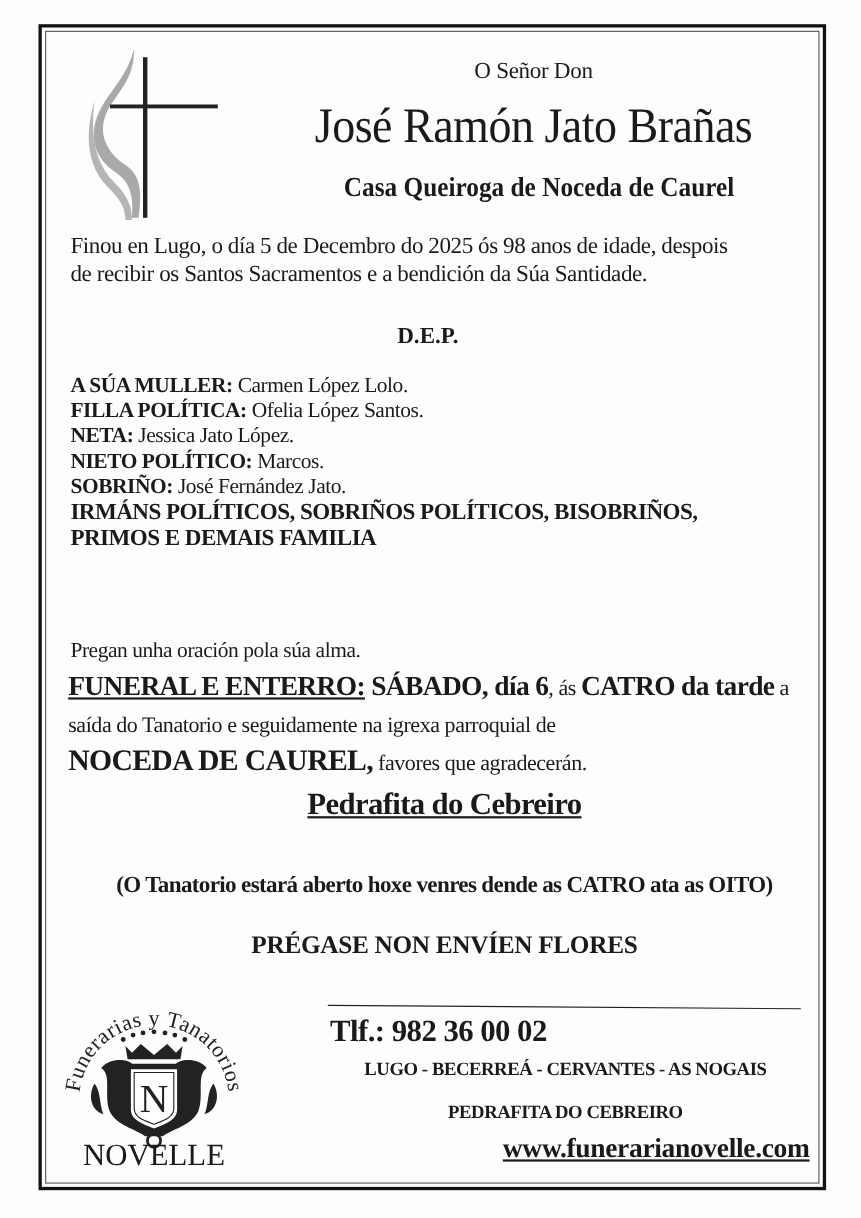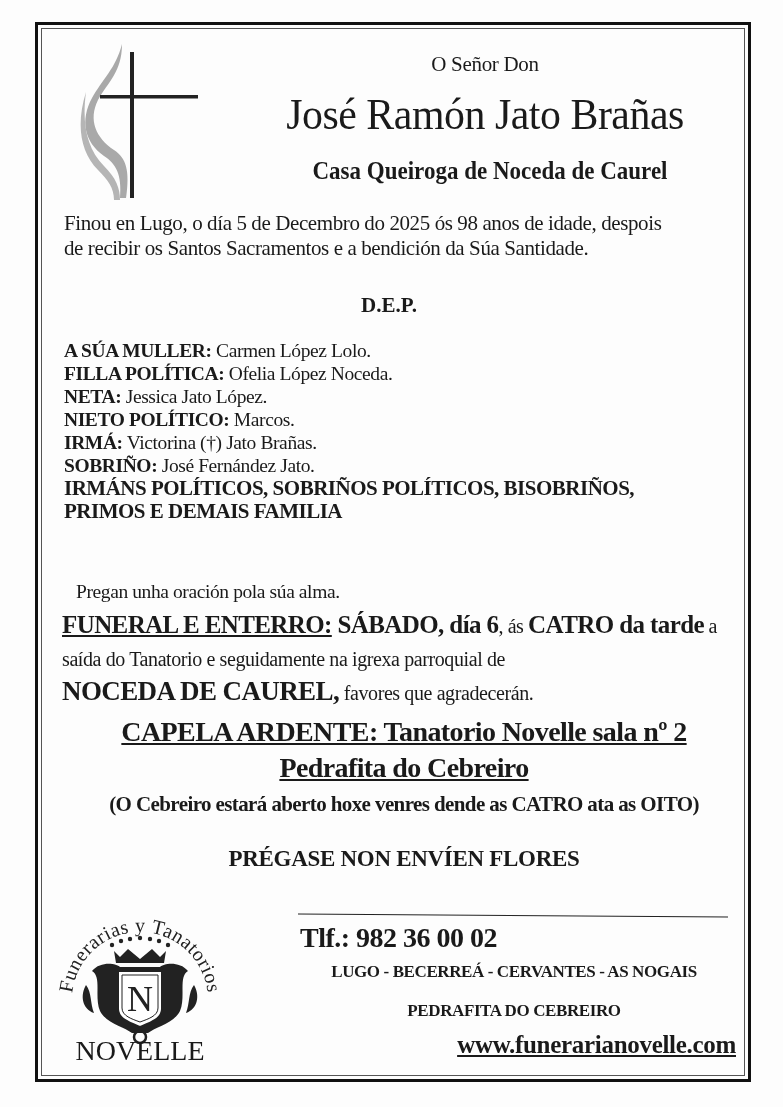--- a/index.html
+++ b/index.html
@@ -19,21 +19,21 @@
   .cross-logo { position: absolute; left: 78px; top: 42px; width: 125px; height: 158px; }
   .pre-title { left: 230px; width: 510px; top: 52px; font-size: 21px; text-align: center; letter-spacing: -0.3px; }
   .name-title { left: 220px; width: 530px; top: 88px; font-size: 45px; text-align: center; transform: scaleX(0.93); transform-origin: center; letter-spacing: -0.5px; white-space: nowrap; }
   .house { left: 240px; width: 500px; top: 157px; font-size: 25px; font-weight: bold; text-align: center; transform: scaleX(0.92); white-space: nowrap; }
   .intro { left: 64px; width: 680px; top: 211px; font-size: 21px; line-height: 25px; letter-spacing: -0.4px; }
   .dep { left: 64px; width: 650px; top: 293px; font-size: 21px; font-weight: bold; text-align: center; }
   .family { left: 64px; width: 680px; top: 339px; font-size: 19.5px; line-height: 23px; letter-spacing: -0.4px; }
   .family .row { white-space: nowrap; }
   .family .k { font-weight: bold; }
   .family .wide { font-weight: bold; font-size: 21px; letter-spacing: -0.5px; }
-  .pray { left: 64px; top: 581px; font-size: 19.5px; letter-spacing: -0.4px; margin-left: 12px; }
+  .pray { left: 64px; top: 581px; font-size: 19.5px; letter-spacing: -0.4px; }
   .funeral { left: 62px; width: 690px; top: 609px; font-size: 25px; line-height: 32px; letter-spacing: -0.6px; }
   .funeral .u { text-decoration: underline; font-weight: bold; }
   .funeral b { font-weight: bold; }
   .funeral .sm { font-size: 20px; letter-spacing: -0.4px; }
   .funeral .big { font-size: 27px; font-weight: bold; }
   .capela { left: 64px; width: 680px; top: 714px; font-size: 28px; line-height: 36px; font-weight: bold; text-align: center; text-decoration: underline; letter-spacing: -0.6px; }
   .hours { left: 54px; width: 700px; top: 792px; font-size: 21px; font-weight: bold; text-align: center; letter-spacing: -0.6px; white-space: nowrap; }
   .noflowers { left: 64px; width: 680px; top: 846px; font-size: 23px; font-weight: bold; text-align: center; letter-spacing: -0.3px; }
   .divider { left: 298px; width: 430px; top: 915px; border-top: 1.5px solid #222; transform: rotate(0.4deg); }
   .phone { left: 300px; width: 428px; top: 922px; font-size: 28px; font-weight: bold; text-align: left; letter-spacing: -0.5px; }
@@ -62,41 +62,39 @@
 
 <div class="abs intro">
   <div>Finou en Lugo, o día 5 de Decembro do 2025 ós 98 anos de idade, despois</div>
   <div>de recibir os Santos Sacramentos e a bendición da Súa Santidade.</div>
 </div>
 
 <div class="abs dep">D.E.P.</div>
 
 <div class="abs family">
   <div class="row"><span class="k">A SÚA MULLER:</span><span> Carmen López Lolo.</span></div>
-  <div class="row"><span class="k">FILLA POLÍTICA:</span><span> Ofelia López Noceda.</span></div>
+  <div class="row"><span class="k">FILLA POLÍTICA:</span><span> Ofelia López Santos.</span></div>
   <div class="row"><span class="k">NETA:</span><span> Jessica Jato López.</span></div>
   <div class="row"><span class="k">NIETO POLÍTICO:</span><span> Marcos.</span></div>
-  <div class="row"><span class="k">IRMÁ:</span><span> Victorina (†) Jato Brañas.</span></div>
   <div class="row"><span class="k">SOBRIÑO:</span><span> José Fernández Jato.</span></div>
   <div class="row wide">IRMÁNS POLÍTICOS, SOBRIÑOS POLÍTICOS, BISOBRIÑOS,</div>
   <div class="row wide">PRIMOS E DEMAIS FAMILIA</div>
 </div>
 
 <div class="abs pray">Pregan unha oración pola súa alma.</div>
 
 <div class="abs funeral">
   <span class="u">FUNERAL E ENTERRO:</span><b> SÁBADO, día 6</b><span class="sm">, ás </span><b>CATRO da tarde</b><span class="sm"> a saída do Tanatorio e seguidamente na igrexa parroquial de</span><br><span class="big">NOCEDA DE CAUREL,</span><span class="sm"> favores que agradecerán.</span>
 </div>
 
 <div class="abs capela">
-  <div>CAPELA ARDENTE: Tanatorio Novelle sala nº 2</div>
   <div>Pedrafita do Cebreiro</div>
 </div>
 
-<div class="abs hours">(O Cebreiro estará aberto hoxe venres dende as CATRO ata as OITO)</div>
+<div class="abs hours">(O Tanatorio estará aberto hoxe venres dende as CATRO ata as OITO)</div>
 <div class="abs noflowers">PRÉGASE NON ENVÍEN FLORES</div>
 
 <div class="abs divider"></div>
 
 <svg class="novelle-logo" viewBox="0 0 180 165">
   <defs>
     <path id="arc" d="M22 95 A68 68 0 0 1 158 95"></path>
   </defs>
   <text font-family="Liberation Serif, serif" font-size="20" fill="#222" letter-spacing="0.5">
     <textPath href="#arc" startOffset="50%" text-anchor="middle">Funerarias y Tanatorios</textPath>

